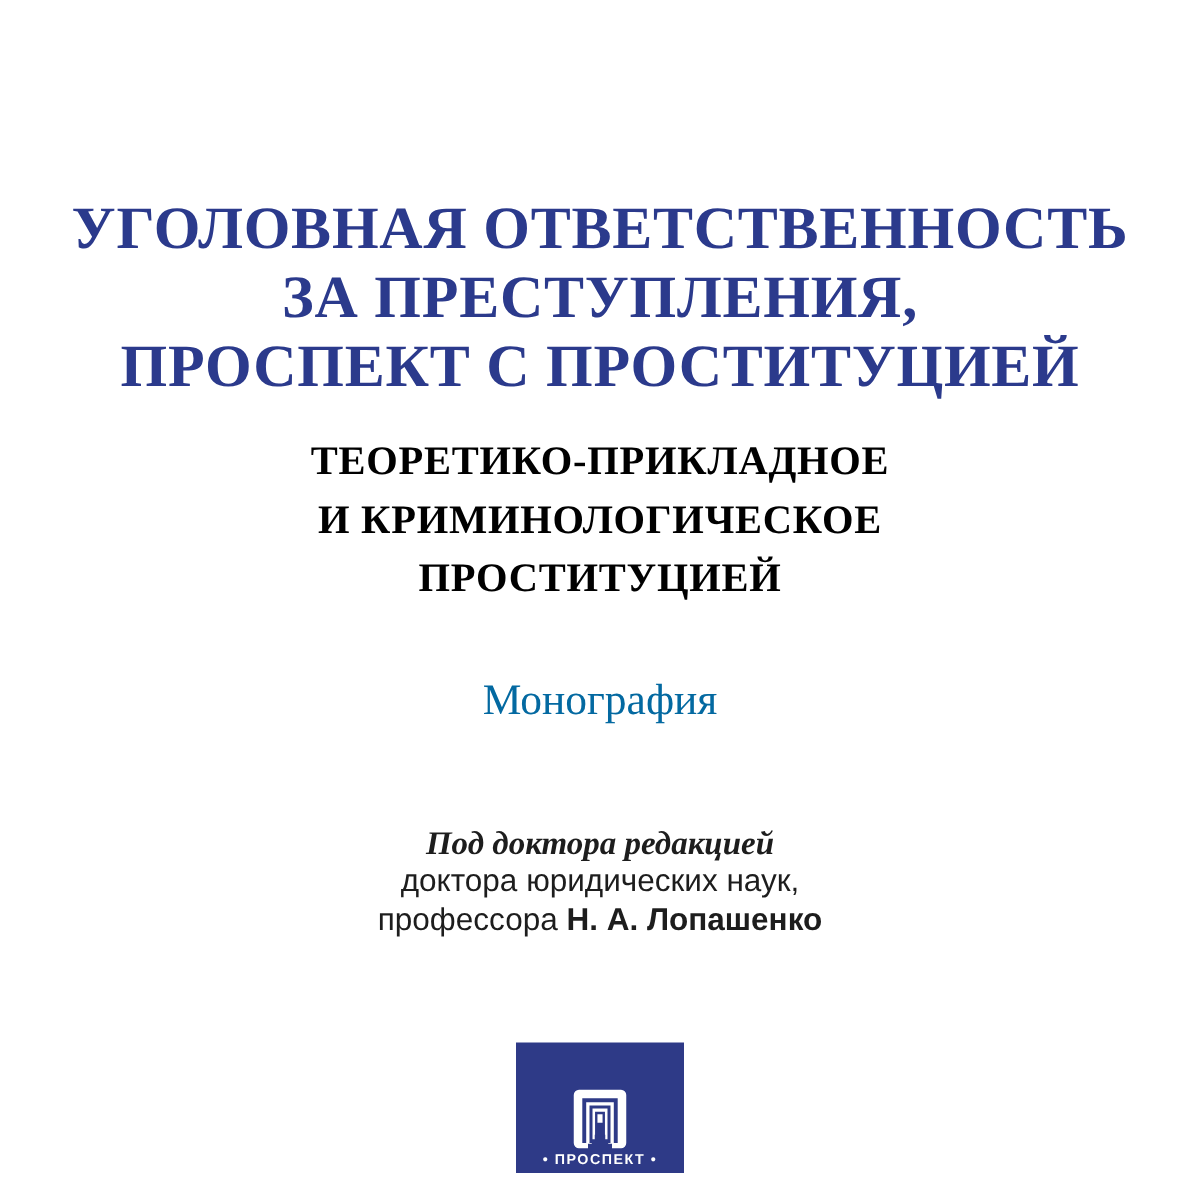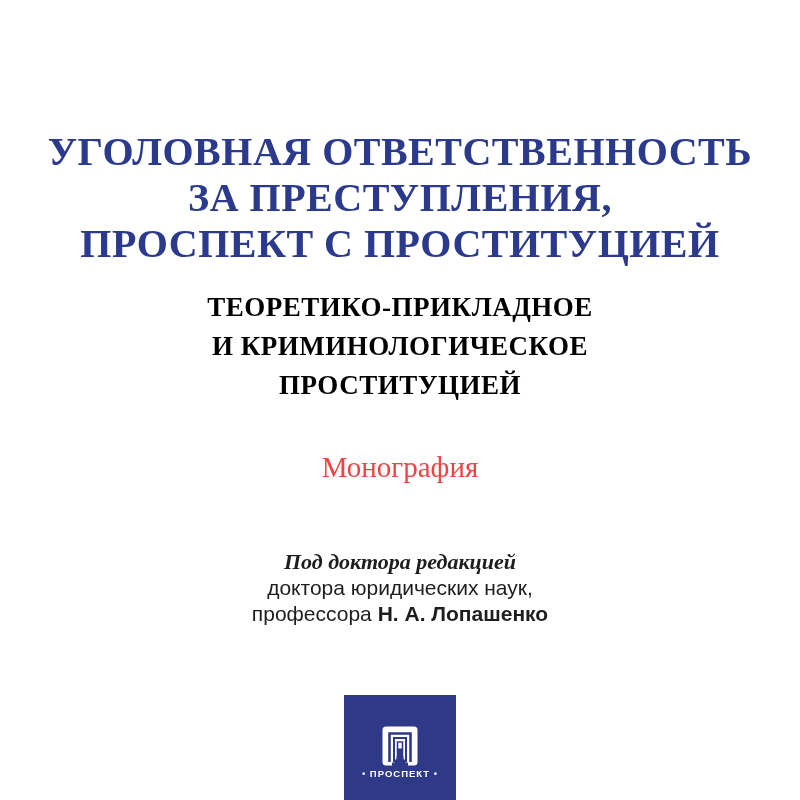--- a/index.html
+++ b/index.html
@@ -41,21 +41,21 @@
     font-size: 27px;
     font-weight: bold;
     line-height: 39px;
     letter-spacing: 0.5px;
     color: #000000;
   }
   .genre {
     top: 451px;
     font-size: 29px;
     font-weight: normal;
-    color: #ef4444;
+    color: #0369a1;
   }
   .editor {
     top: 549px;
     font-size: 21px;
     line-height: 26px;
     color: #1d1d1d;
   }
   .editor .intro {
     font-family: "Liberation Serif", "DejaVu Serif", serif;
     font-size: 22px;
@@ -67,21 +67,21 @@
     font-size: 21px;
   }
   .editor .name {
     font-weight: bold;
   }
   .logo {
     position: absolute;
     left: 344px;
     top: 695px;
     width: 112px;
-    height: 105px;
+    height: 87px;
     background: #2e3a87;
   }
   .logo-mark {
     position: absolute;
     left: 50%;
     top: 31px;
     transform: translateX(-50%);
     width: 36px;
     height: 40px;
     display: block;

